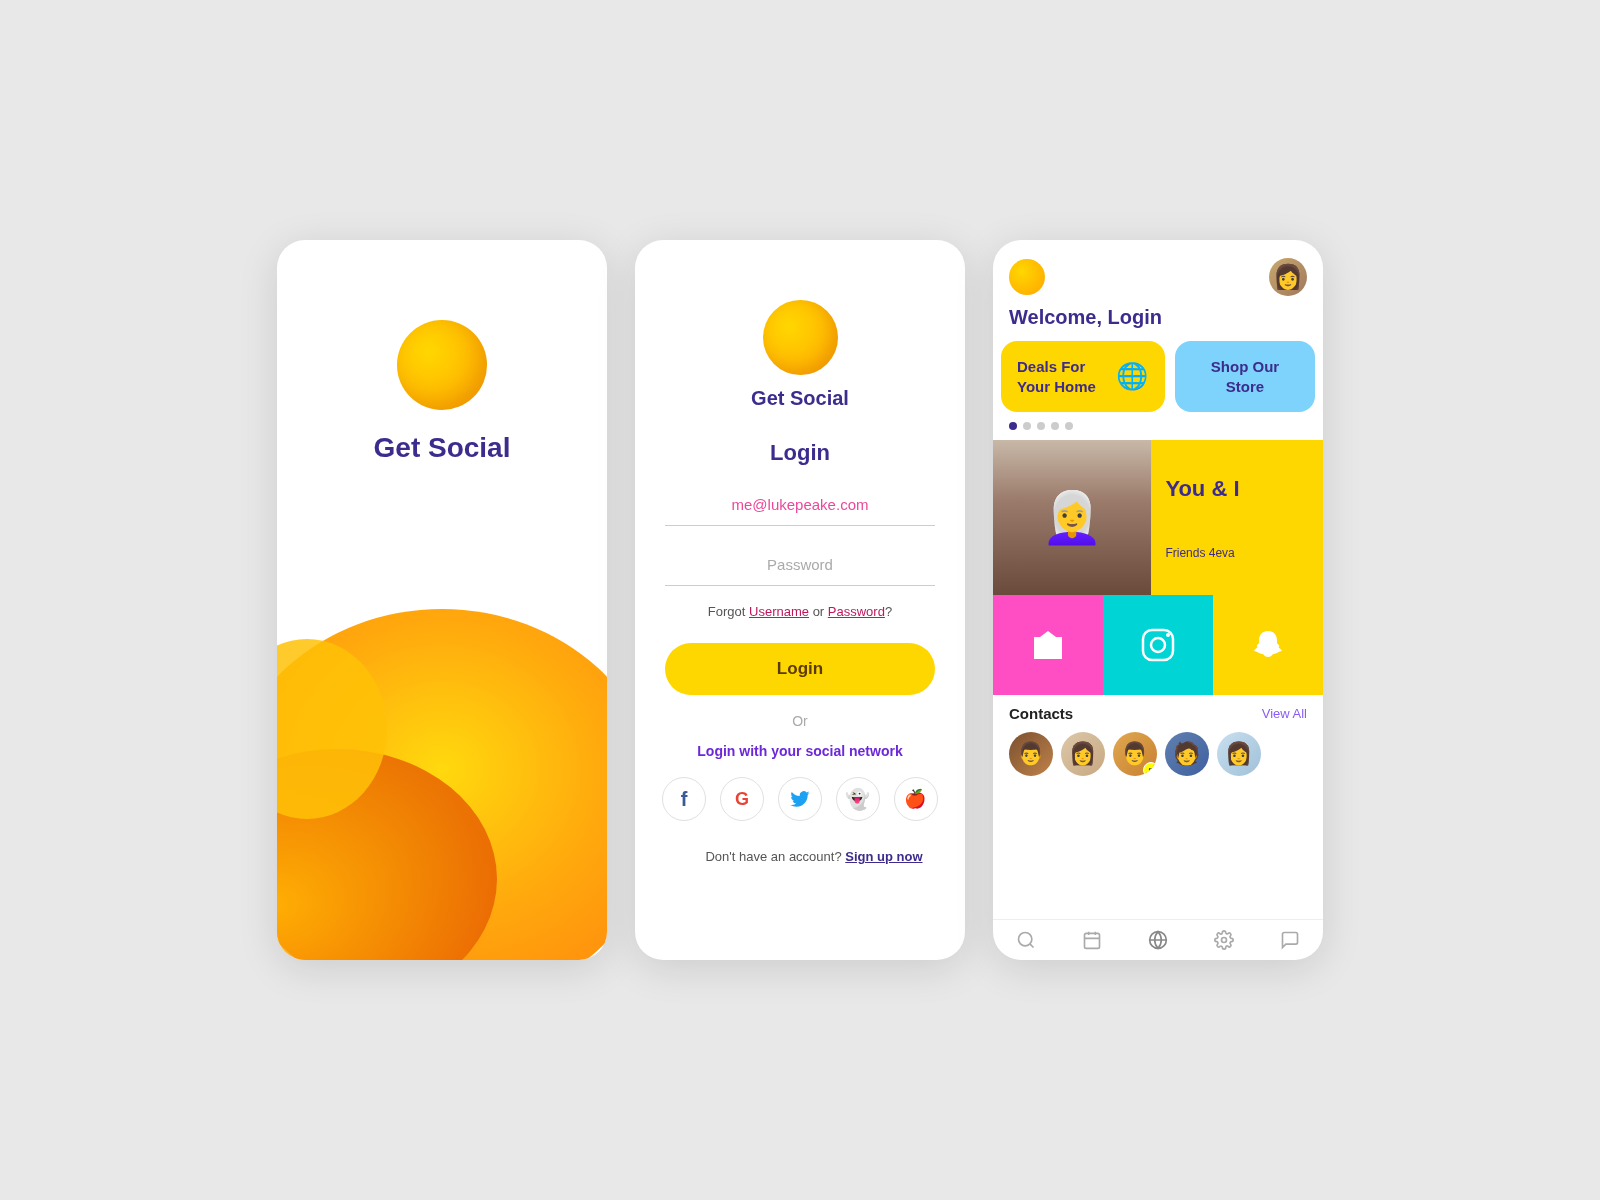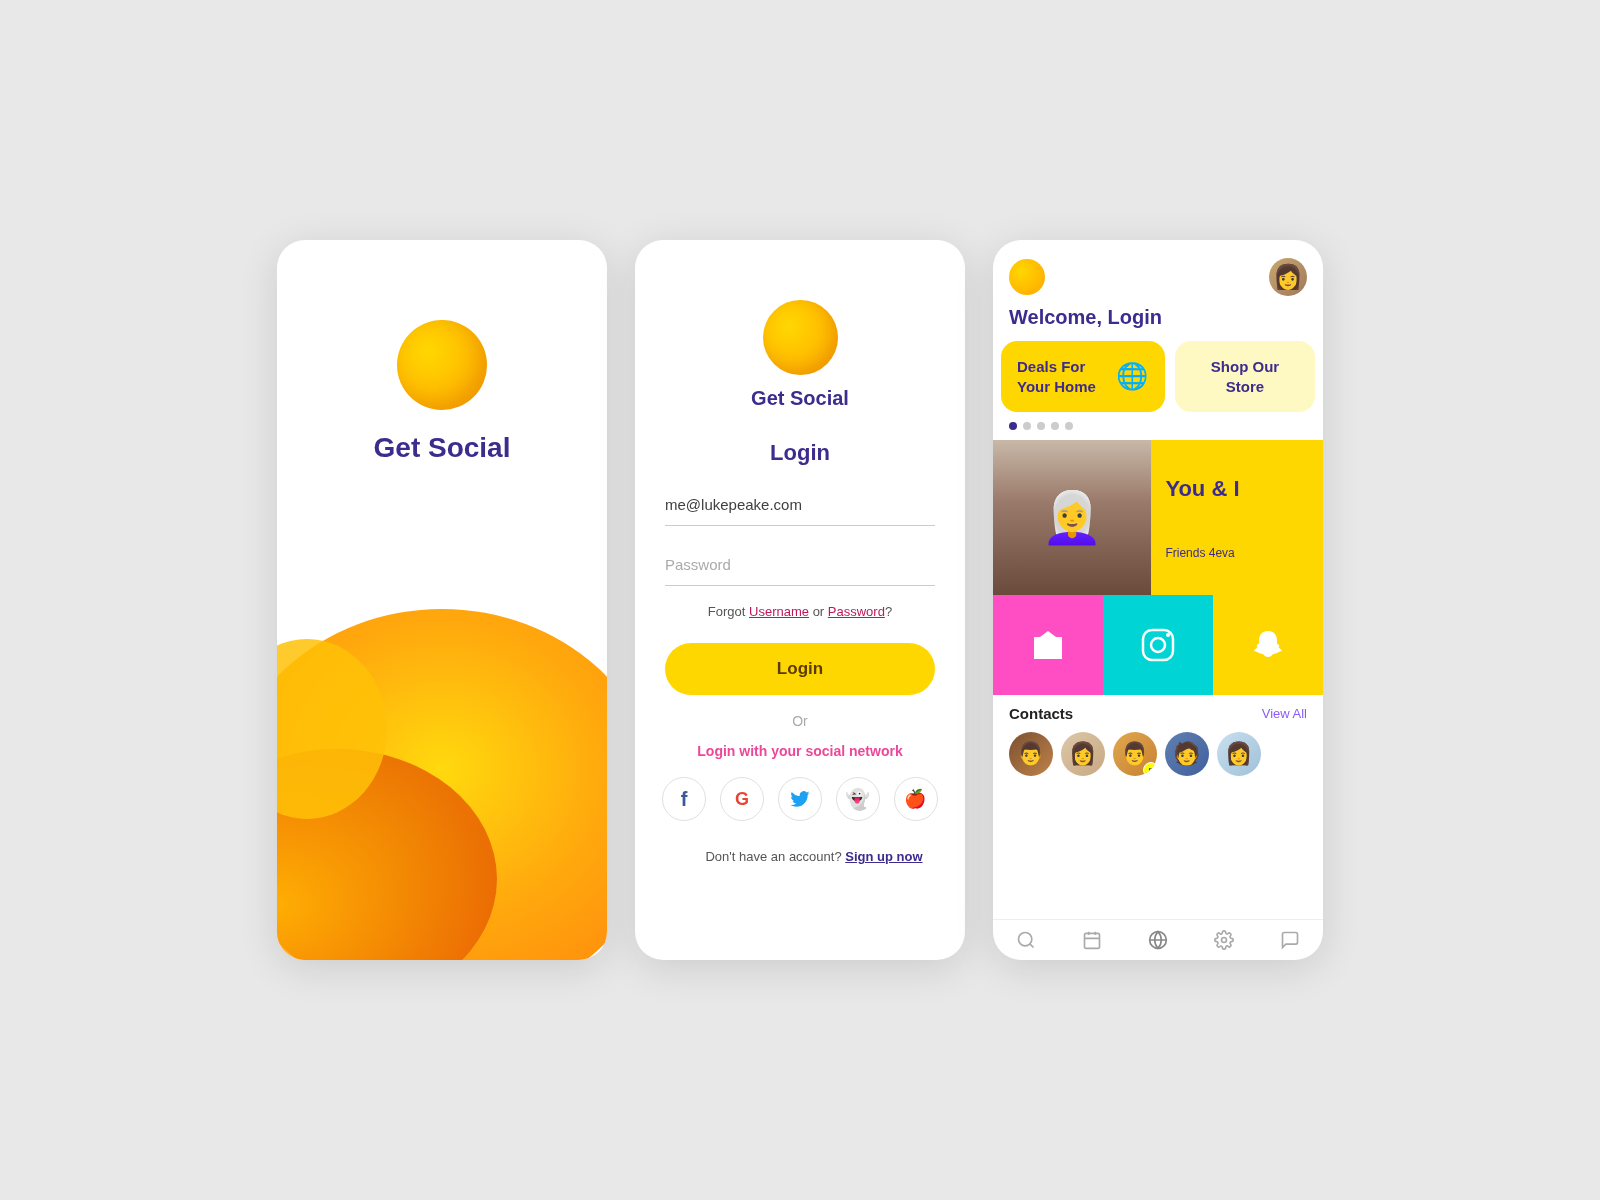--- a/index.html
+++ b/index.html
@@ -82,25 +82,25 @@
       align-self: flex-start;
       width: 100%;
       text-align: center;
     }
     .login-input {
       width: 100%;
       border: none;
       border-bottom: 1.5px solid #ccc;
       padding: 12px 0;
       font-size: 15px;
-      color: #404040;
+      color: #ec4899;
       outline: none;
       margin-top: 18px;
       background: transparent;
-      text-align: left;
+      text-align: center;
     }
     .login-input::placeholder { color: #aaa; }
     .forgot-text {
       font-size: 13px;
       color: #555;
       margin-top: 18px;
       text-align: center;
     }
     .forgot-text a {
       color: #be185d;
@@ -119,21 +119,21 @@
       margin-top: 24px;
     }
     .or-divider {
       font-size: 14px;
       color: #aaa;
       margin-top: 18px;
     }
     .social-label {
       font-size: 14px;
       font-weight: 600;
-      color: #ec4899;
+      color: #6d28d9;
       margin-top: 14px;
       text-align: center;
     }
     .social-icons-row {
       display: flex;
       gap: 14px;
       margin-top: 18px;
     }
     .social-icon-btn {
       width: 44px;
@@ -211,21 +211,21 @@
       align-items: center;
       justify-content: space-between;
     }
     .card-yellow-text {
       font-size: 15px;
       font-weight: 700;
       color: #3d2c8d;
       line-height: 1.3;
     }
     .card-cyan {
-      background: #fef9c3;
+      background: #7dd3fc;
       border-radius: 16px;
       padding: 16px;
       flex: 0.9;
       display: flex;
       align-items: center;
       justify-content: center;
     }
     .card-cyan-text {
       font-size: 15px;
       font-weight: 700;

